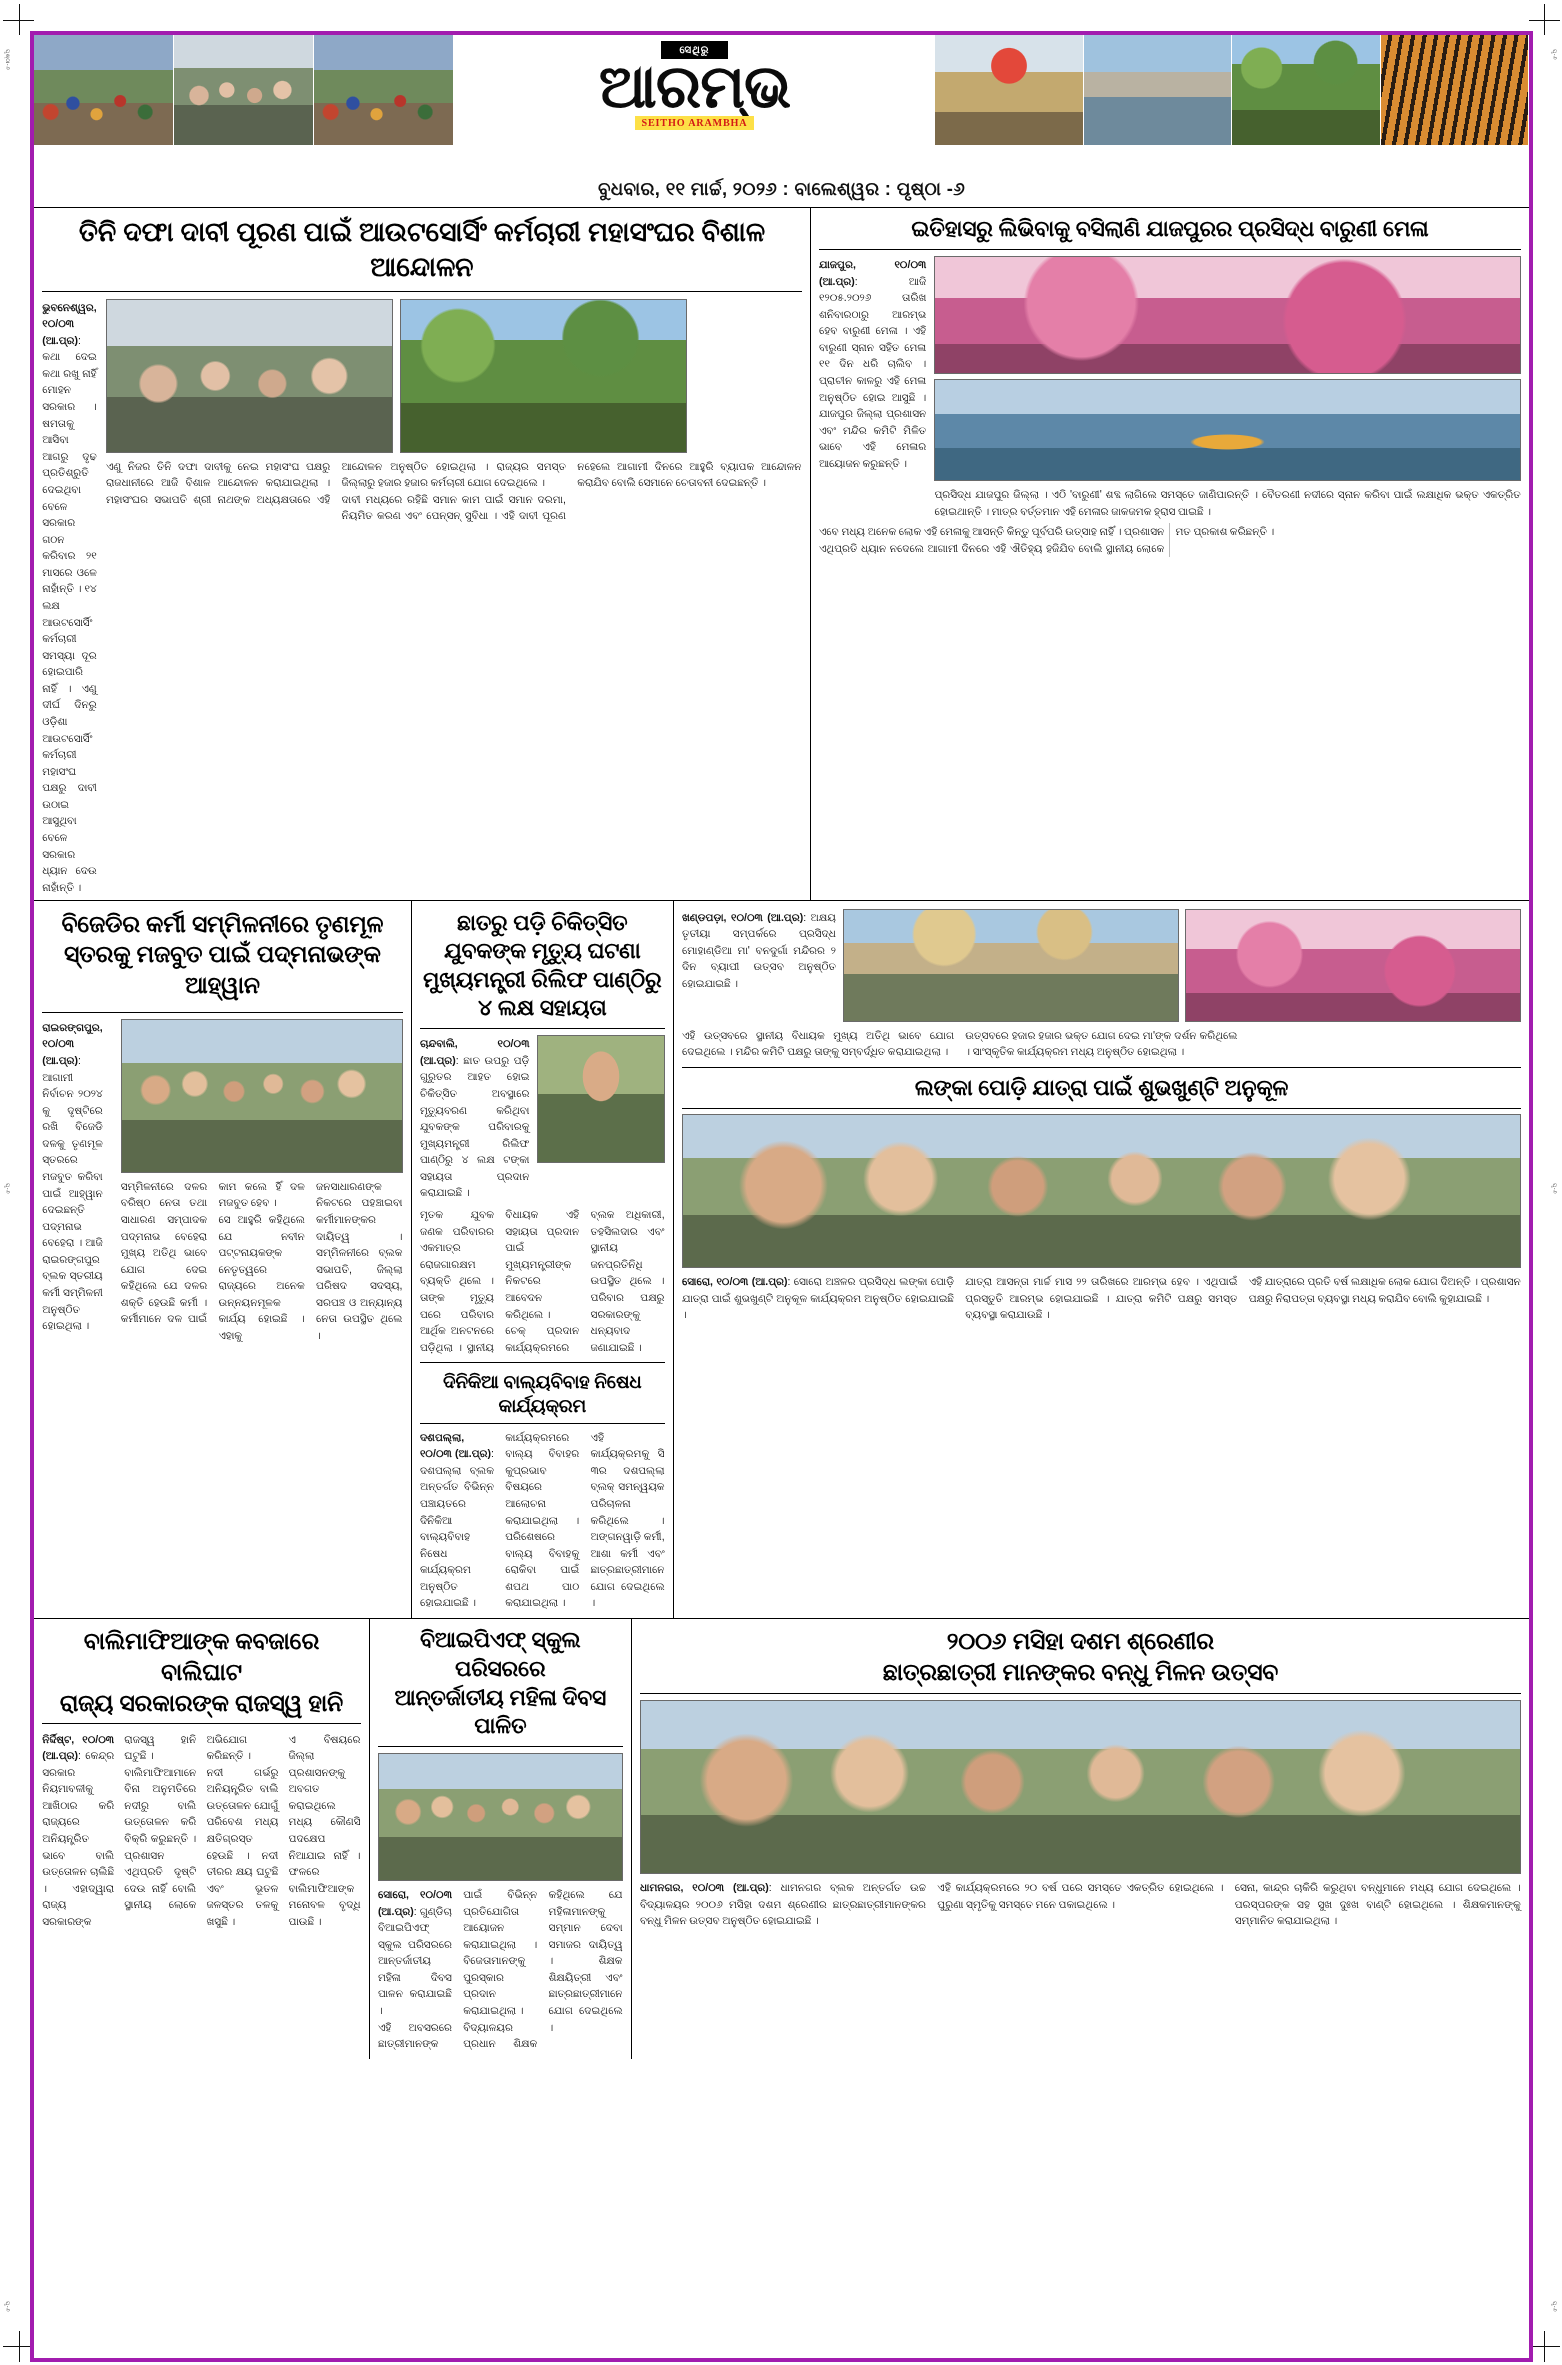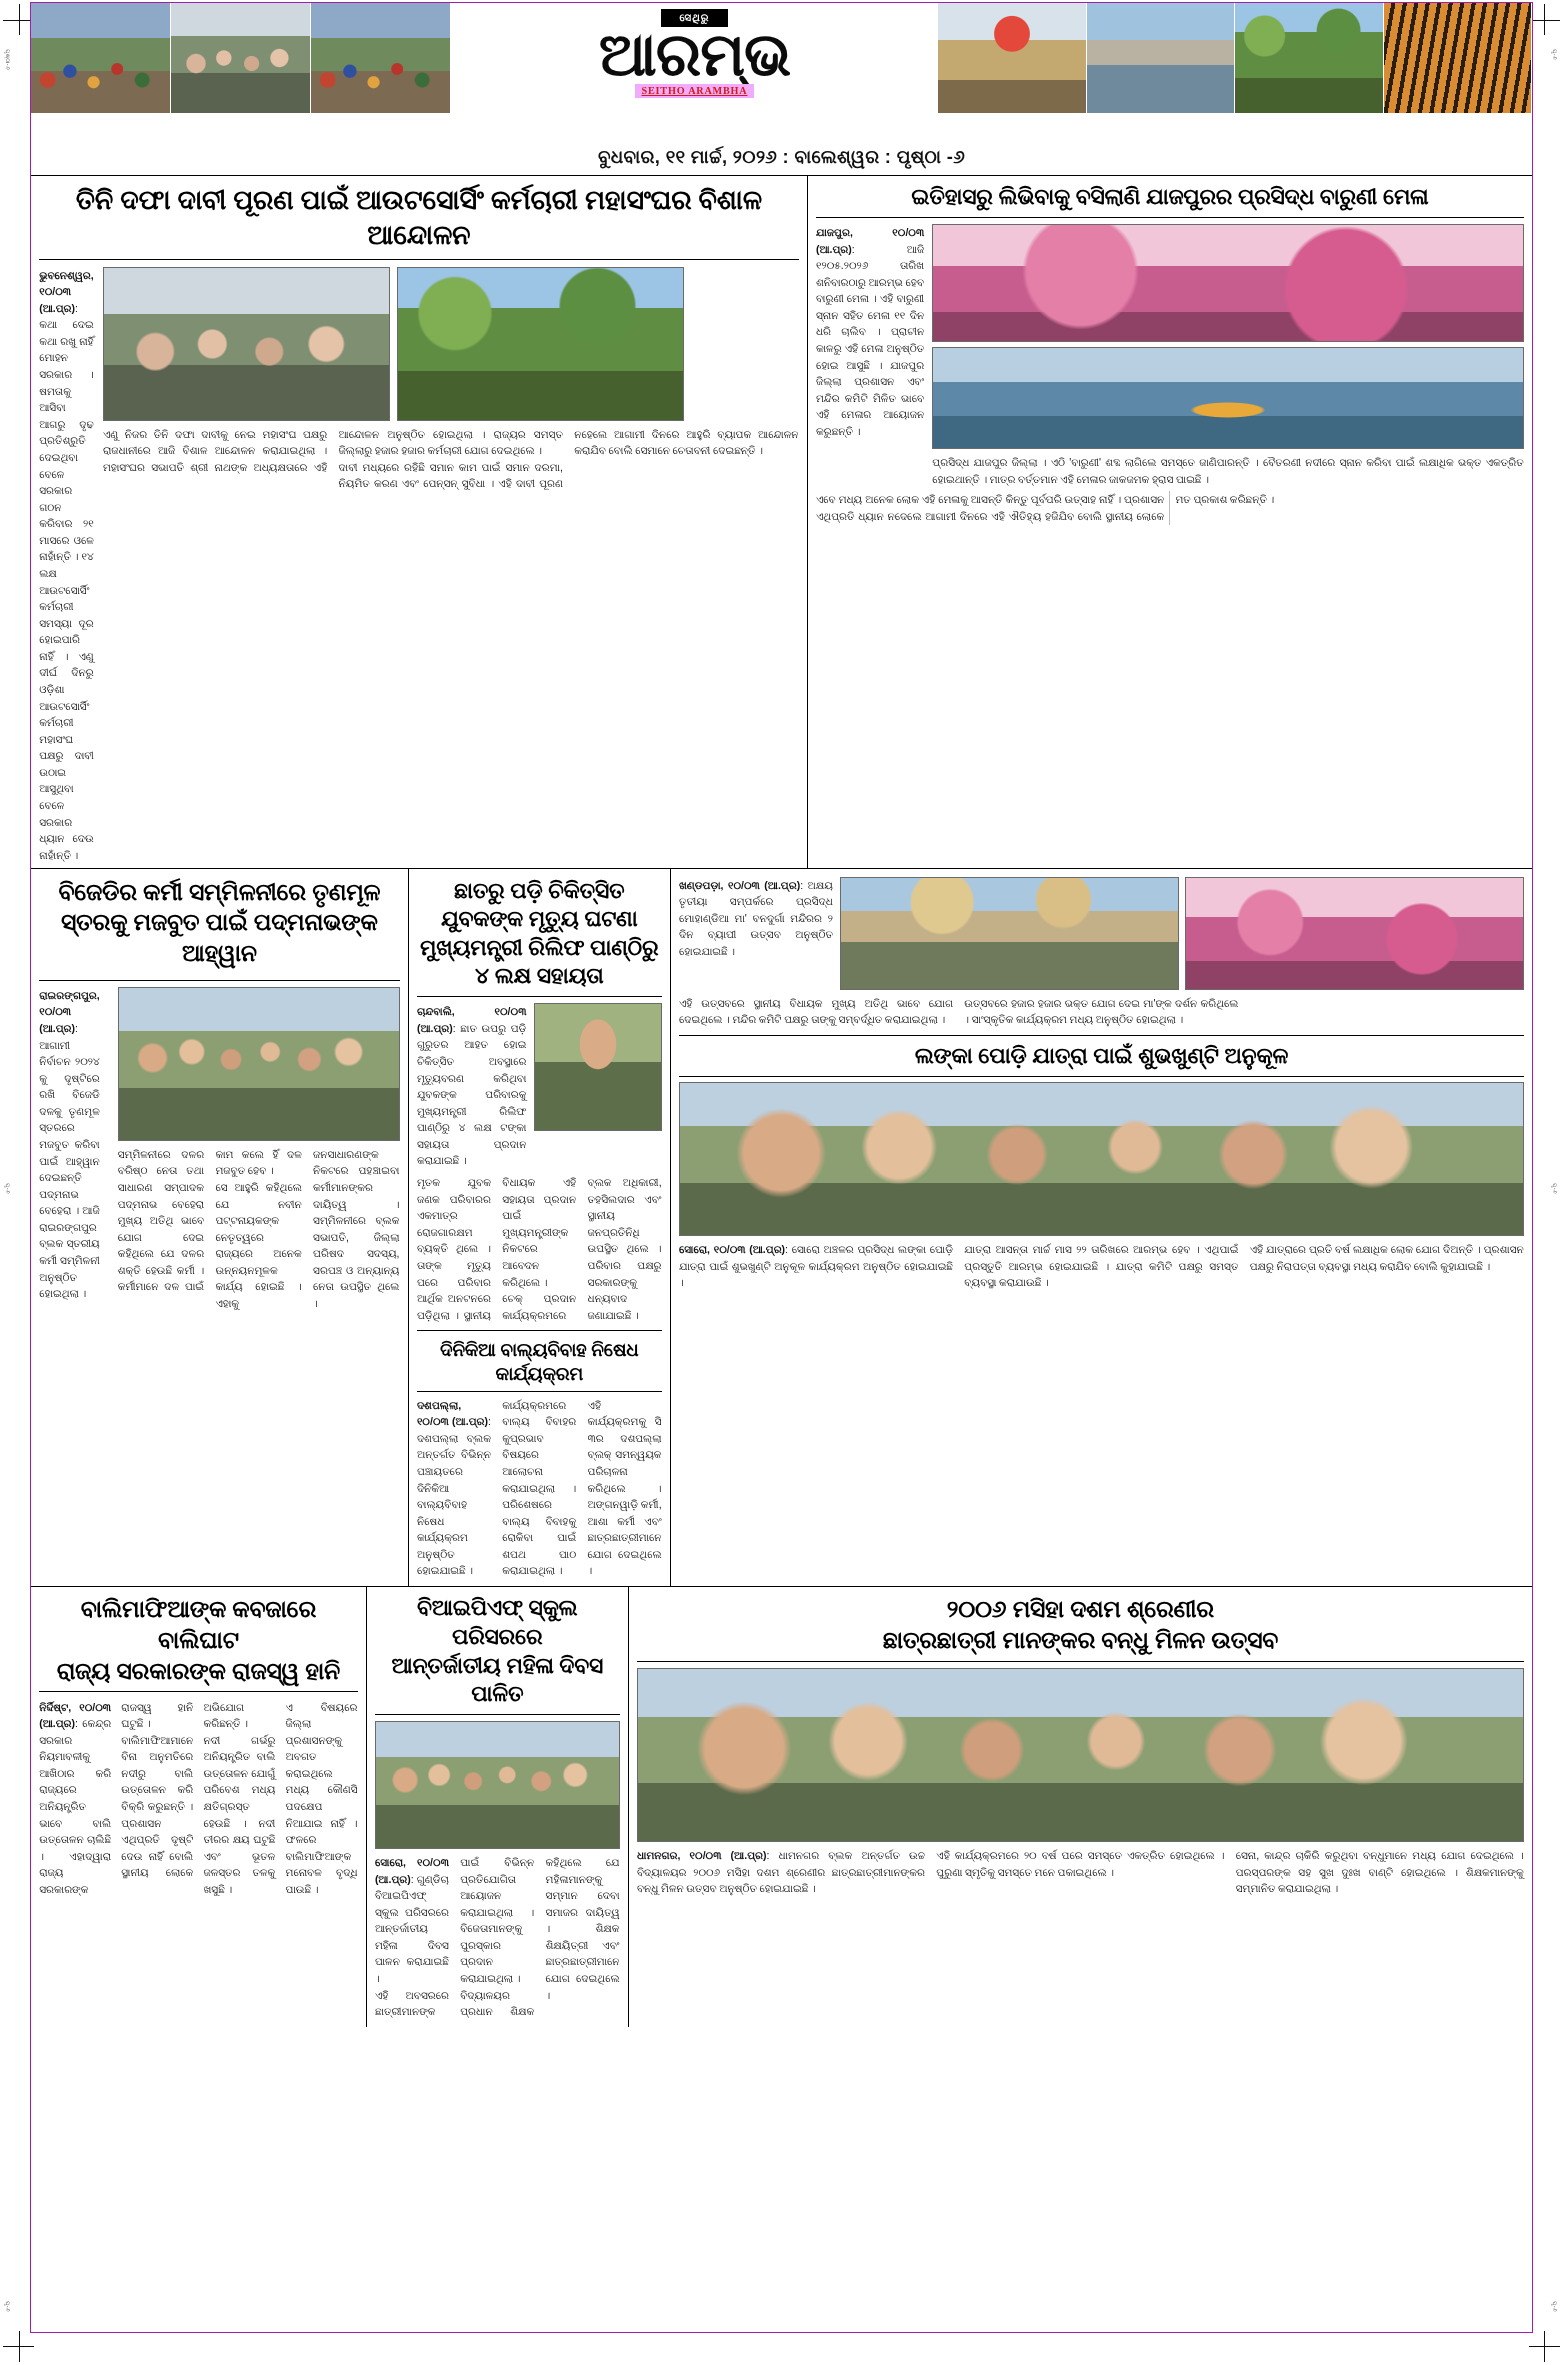--- a/index.html
+++ b/index.html
@@ -28,23 +28,23 @@
   .cm-br { right: 3.1px; bottom: 4.1px; }
   .sidetick {
     position: absolute; font-size: 5.6px; color: #333;
     font-family: "Liberation Sans", sans-serif;
     writing-mode: vertical-rl;
     letter-spacing: 0.5px;
   }
   
   .sheet {
     position: absolute;
-    left: 30px; top: 2px;
+    left: 30px; top: 31px;
     width: 1503px; height: 2331px;
-    border: 1px solid #a21caf;
+    border: 4px solid #a21caf;
     background: #fff;
   }
   
   .masthead {
     position: relative;
     height: 173px;
     border-bottom: 1.5px solid #000;
     display: flex;
     align-items: stretch;
   }
@@ -65,25 +65,24 @@
     padding: 2.6px 18.4px 3.6px 18.4px;
     font-family: "Liberation Serif", serif;
   }
   .logo-odia {
     font-size: 60px; line-height: 1.02; font-weight: bold;
     color: #0b0b0b; letter-spacing: -1px;
     font-family: "Liberation Serif", serif;
     margin-top: -2px;
   }
   .logo-tag {
-    background: #f0abfc; color: #d41b16;
+    background: #fde047; color: #d41b16;
     font-size: 10.2px; font-weight: bold; letter-spacing: 0.8px;
     padding: 1px 6.1px 1.5px 6.1px; margin-top: -2px;
     font-family: "Liberation Serif", serif;
-    text-decoration: underline;
   }
   .dateline {
     position: absolute; left: 0; right: 0; bottom: 7.2px;
     text-align: center;
     font-size: 18.4px; font-weight: bold; color: #111;
     letter-spacing: 0.3px;
   }
   .hl {
     font-weight: bold; color: #000; text-align: center;
     line-height: 1.3; letter-spacing: -0.3px;

